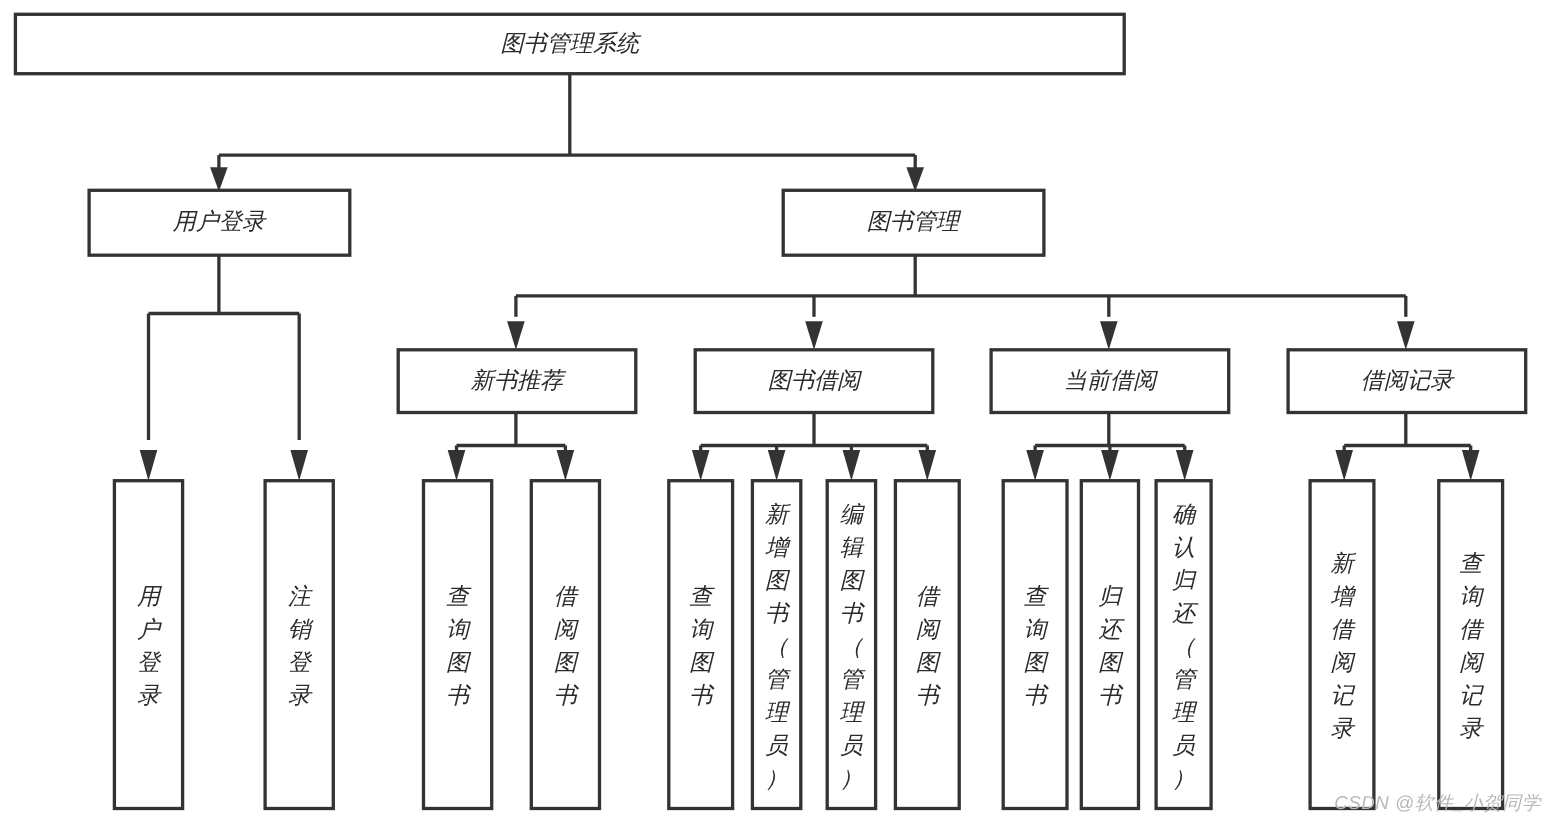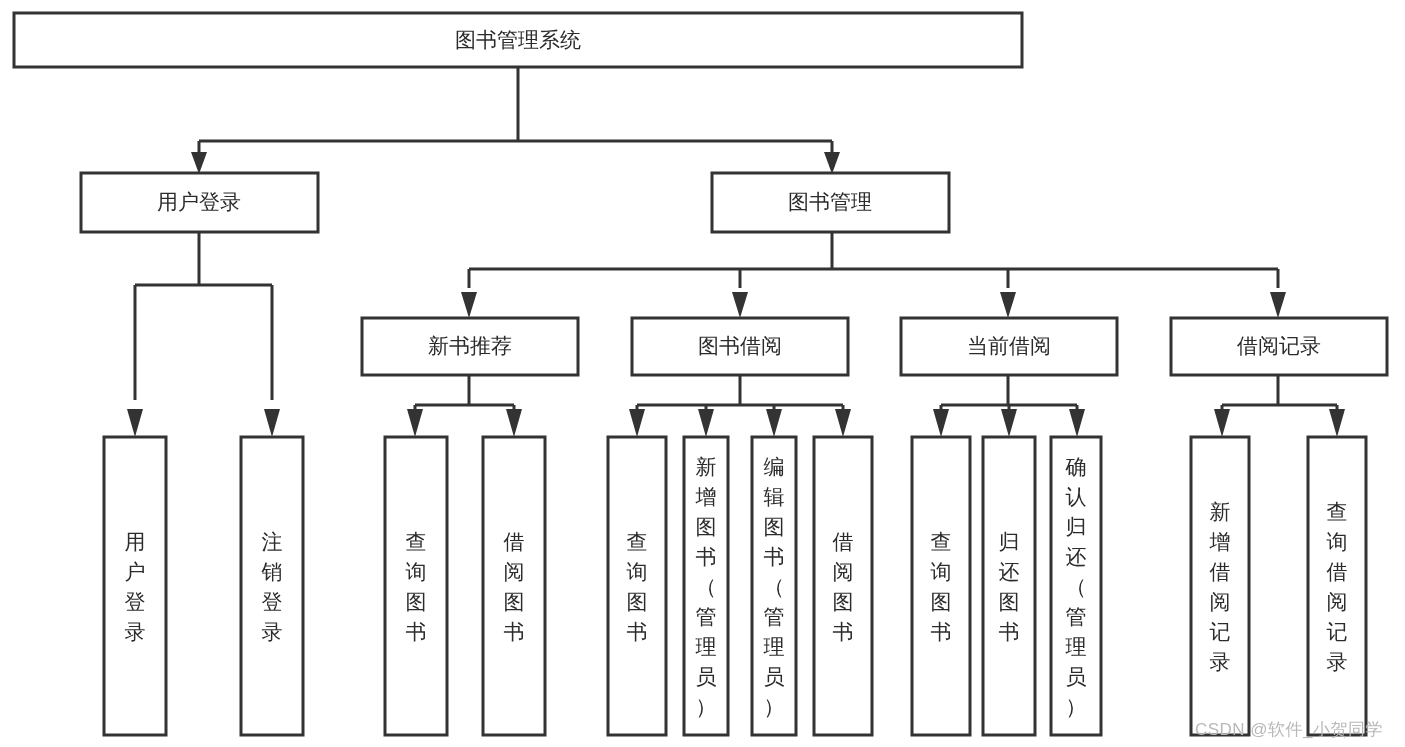--- a/index.html
+++ b/index.html
@@ -10,20 +10,21 @@
   body {
     width: 1405px;
     height: 747px;
     font-family: "Liberation Sans", "DejaVu Sans", sans-serif;
     overflow: hidden;
   }
   #diagram-root {
     position: relative;
     width: 1405px;
     height: 747px;
+    font-style: italic;
   }
   svg.diagram {
     display: block;
     width: 1405px;
     height: 747px;
   }
   .box-rect {
     fill: #ffffff;
     stroke: #333333;
     stroke-width: 3;
@@ -45,21 +46,21 @@
     dominant-baseline: middle;
   }
   .leaf-label {
     font-family: "Liberation Sans", "DejaVu Sans", sans-serif;
     font-size: 21px;
     fill: #2b2b2b;
     text-anchor: middle;
   }
   .watermark {
     position: absolute;
-    right: 22px;
+    right: 4px;
     bottom: 6px;
     font-family: "Liberation Sans", "DejaVu Sans", sans-serif;
     font-size: 17px;
     color: #b8b8b8;
     letter-spacing: 0.5px;
     white-space: nowrap;
     pointer-events: none;
   }
 </style>
 </head>

